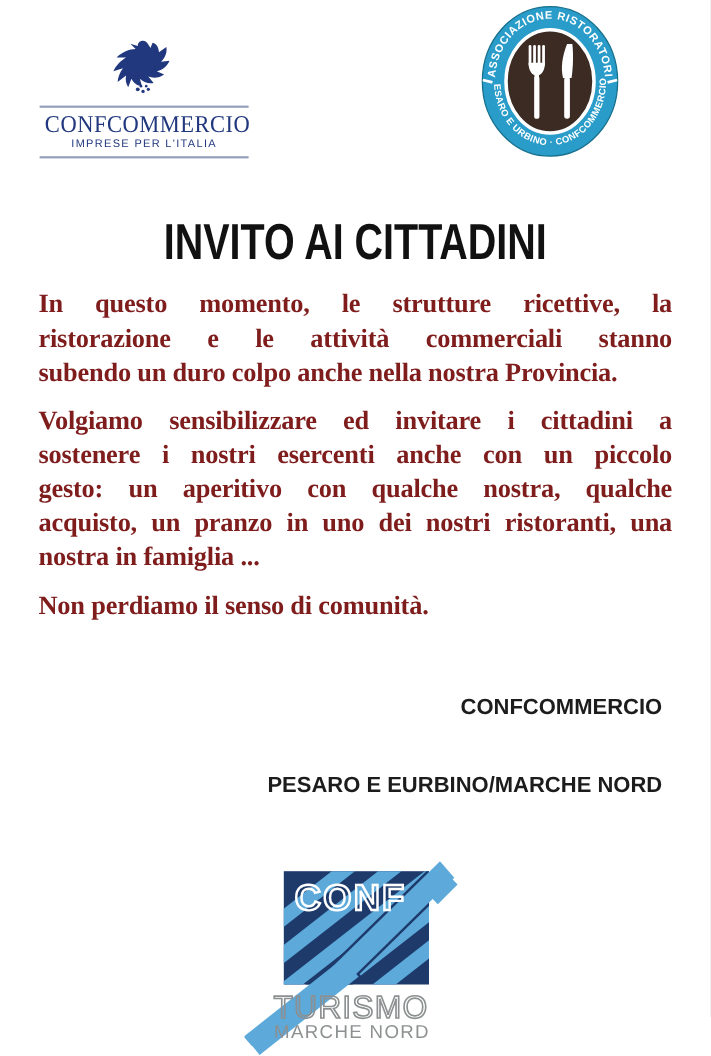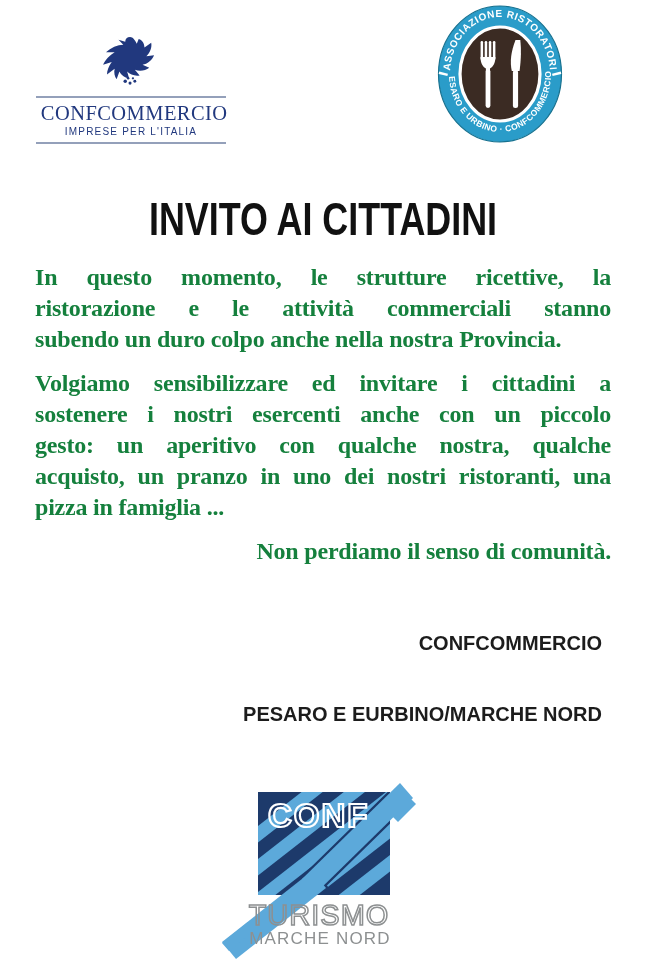--- a/index.html
+++ b/index.html
@@ -45,30 +45,30 @@
     font-size: 46px; font-weight: bold; color: #111111;
     line-height: 50px; letter-spacing: 0px;
     transform: scaleX(0.78); transform-origin: center;
     white-space: nowrap;
   }
 
   
   .body-text {
     position: absolute; left: 35px; top: 262px; width: 576px;
     font-family: "Liberation Serif", serif;
-    font-weight: bold; color: #15803d;
+    font-weight: bold; color: #7f1d1d;
     font-size: 24px; line-height: 31px;
   }
   .para { margin-bottom: 13px; }
   .bline {
     text-align: justify; text-align-last: justify;
     white-space: nowrap; letter-spacing: -0.2px;
   }
   .bline.last { text-align-last: left; }
-  .highlight { text-align: right; margin-top: 8px; letter-spacing: -0.2px; }
+  .highlight { text-align: left; margin-top: 8px; letter-spacing: -0.2px; }
 
   
   .signature {
     position: absolute; right: 44px; top: 633px;
     text-align: right; font-weight: bold; color: #1c1c1c;
     font-size: 20px; line-height: 21px;
   }
   .signature .sig2 { margin-top: 50px; }
 
   
@@ -133,21 +133,21 @@
     <div class="para">
       <div class="bline">In questo momento, le strutture ricettive, la</div>
       <div class="bline">ristorazione e le attività commerciali stanno</div>
       <div class="bline last">subendo un duro colpo anche nella nostra Provincia.</div>
     </div>
     <div class="para">
       <div class="bline">Volgiamo sensibilizzare ed invitare i cittadini a</div>
       <div class="bline">sostenere i nostri esercenti anche con un piccolo</div>
       <div class="bline">gesto: un aperitivo con qualche nostra, qualche</div>
       <div class="bline">acquisto, un pranzo in uno dei nostri ristoranti, una</div>
-      <div class="bline last">pizza in famiglia ...</div>
+      <div class="bline last">nostra in famiglia ...</div>
     </div>
     <div class="highlight">Non perdiamo il senso di comunità.</div>
   </div>
 
   <div class="signature">
     <div class="sig1">CONFCOMMERCIO</div>
     <div class="sig2">PESARO E EURBINO/MARCHE NORD</div>
   </div>
 
   <svg class="turismo" width="198" height="177" viewBox="0 0 198 177">

